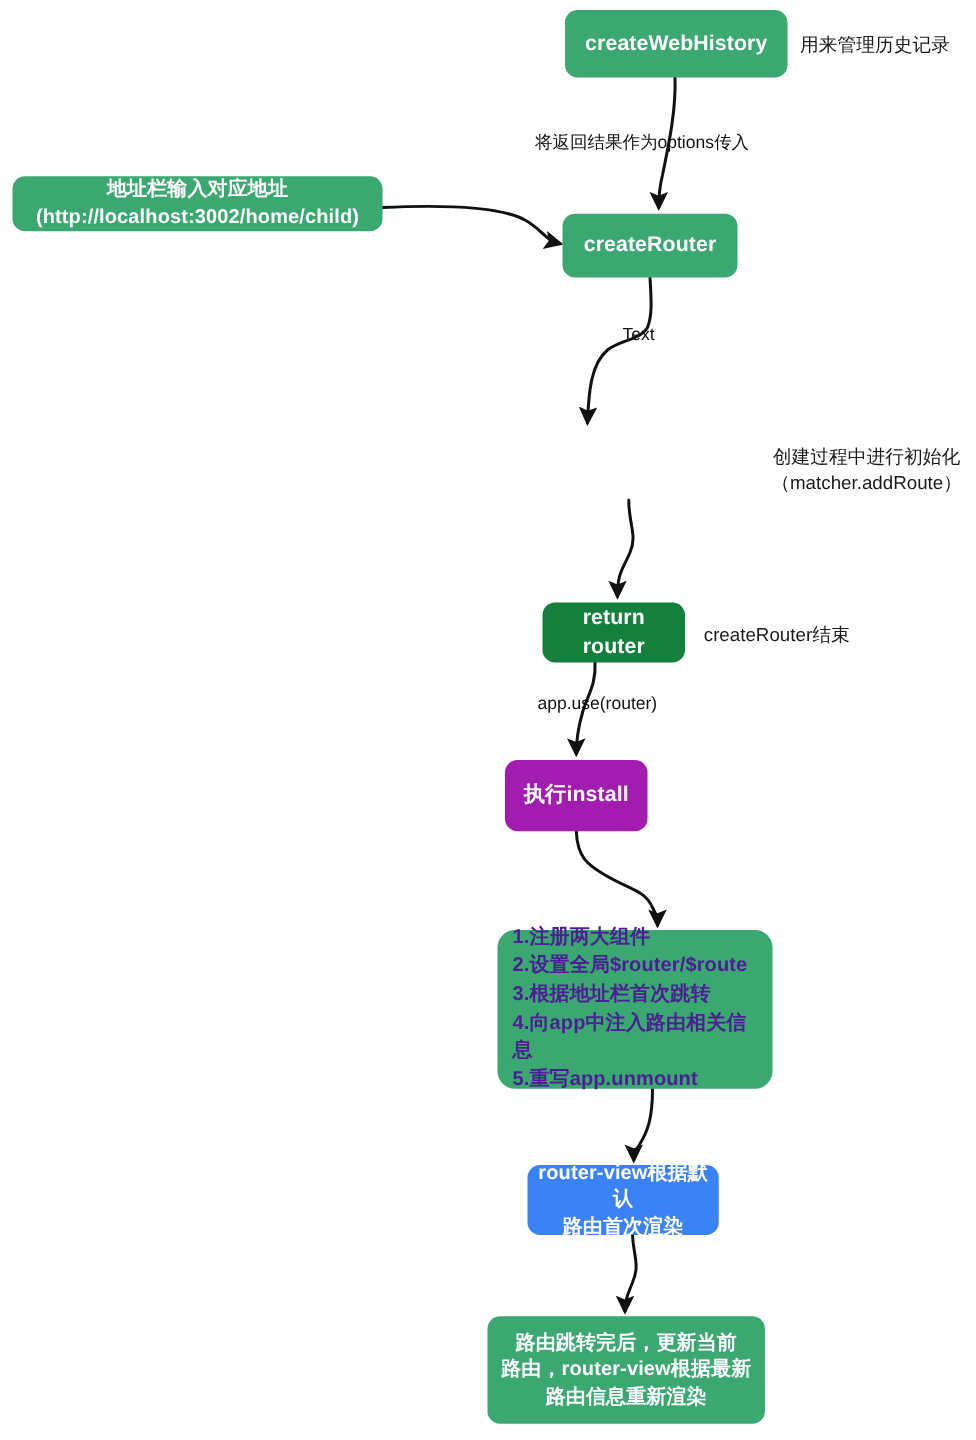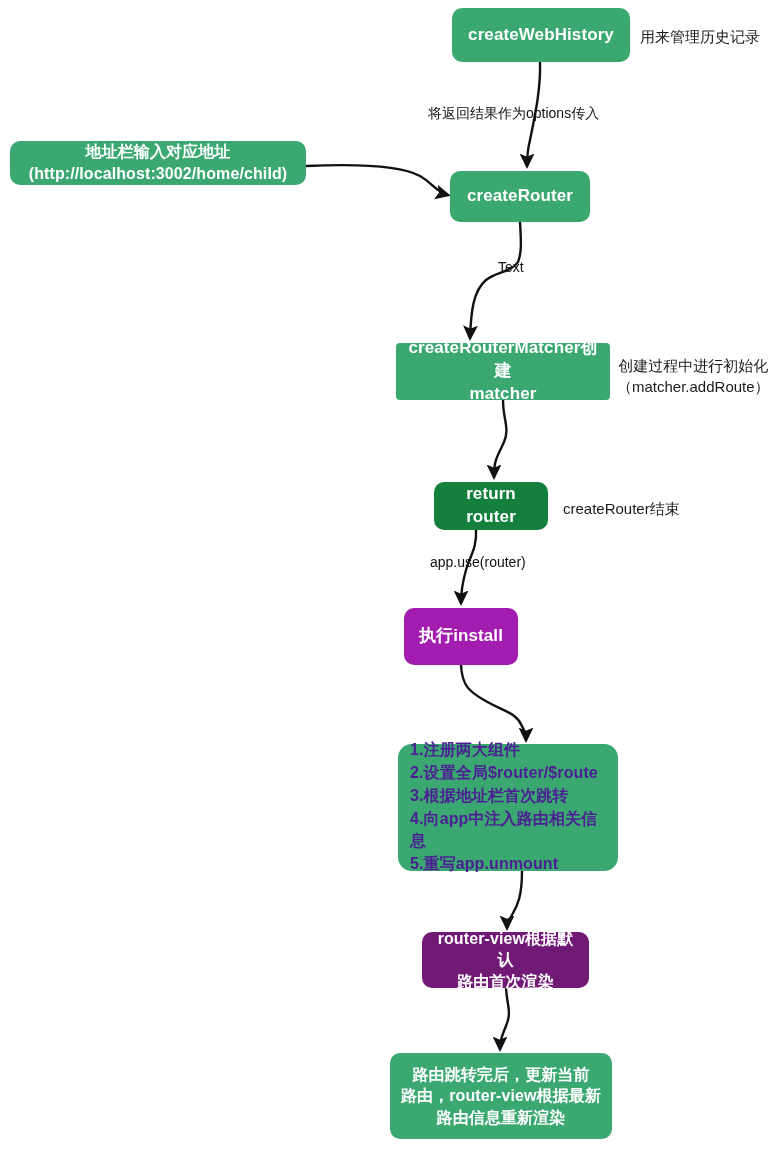--- a/index.html
+++ b/index.html
@@ -103,42 +103,38 @@
 
   <div class="node" style="left: 10px; top: 141px; width: 296px; height: 44px; font-size: 16px; background: rgb(58, 168, 112); color: rgb(255, 255, 255);">
     <span class="inner">地址栏输入对应地址
 (http://localhost:3002/home/child)</span>
   </div>
 
   <div class="node" style="left: 450px; top: 171px; width: 140px; height: 51px; background: rgb(58, 168, 112); color: rgb(255, 255, 255);">
     <span class="inner">createRouter</span>
   </div>
 
-  <div class="node" style="left: 396px; top: 343px; width: 214px; height: 57px; border-radius: 4px; background: rgb(58, 168, 112); color: rgb(255, 255, 255);">
-    <span class="inner">createRouterMatcher创建
-matcher</span>
-  </div>
 
   <div class="node" style="left: 434px; top: 482px; width: 114px; height: 48px; background: #15803d; color: rgb(255, 255, 255);">
     <span class="inner">return router</span>
   </div>
 
   <div class="node" style="left: 404px; top: 608px; width: 114px; height: 57px; background: #a21caf; color: rgb(255, 255, 255);">
     <span class="inner">执行install</span>
   </div>
 
   <div class="node listbox" style="left: 398px; top: 744px; width: 220px; height: 127px; font-size: 16px; background: rgb(58, 168, 112); color: #4c1d95;">
     <span class="inner">1.注册两大组件
 2.设置全局$router/$route
 3.根据地址栏首次跳转
 4.向app中注入路由相关信息
 5.重写app.unmount</span>
   </div>
 
-  <div class="node" style="left: 422px; top: 932px; width: 167px; height: 56px; font-size: 16px; background: #701a75; color: rgb(255, 255, 255);">
+  <div class="node" style="left: 422px; top: 932px; width: 153px; height: 56px; font-size: 16px; background: #3b82f6; color: rgb(255, 255, 255);">
     <span class="inner">router-view根据默认
 路由首次渲染</span>
   </div>
 
   <div class="node" style="left: 390px; top: 1053px; width: 222px; height: 86px; font-size: 16px; background: rgb(58, 168, 112); color: rgb(255, 255, 255);">
     <span class="inner">路由跳转完后，更新当前
 路由，router-view根据最新
 路由信息重新渲染</span>
   </div>
 

